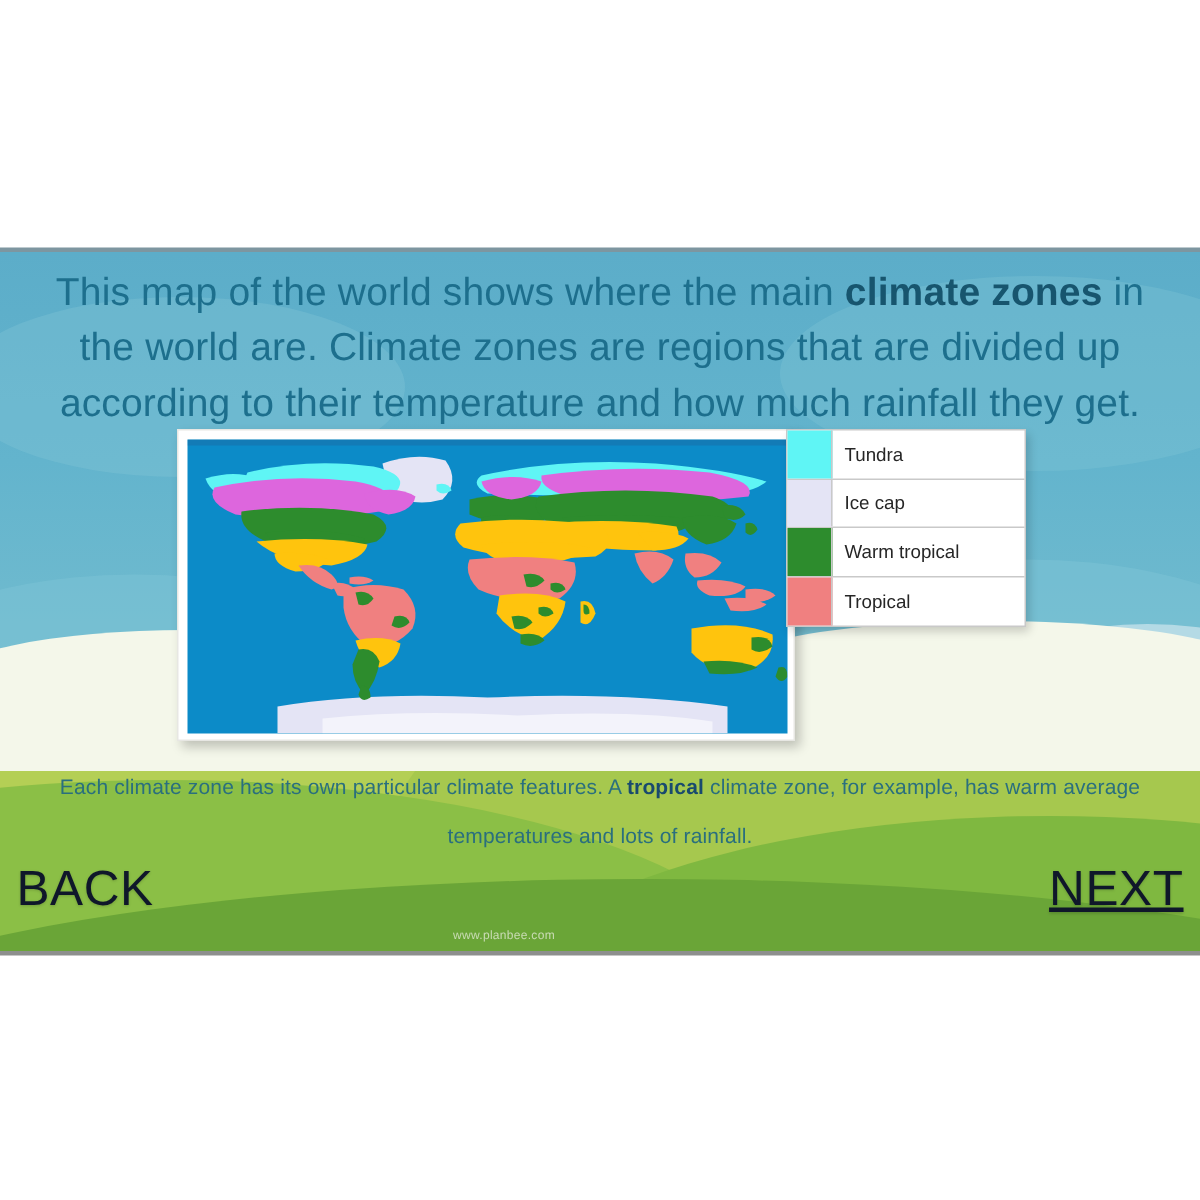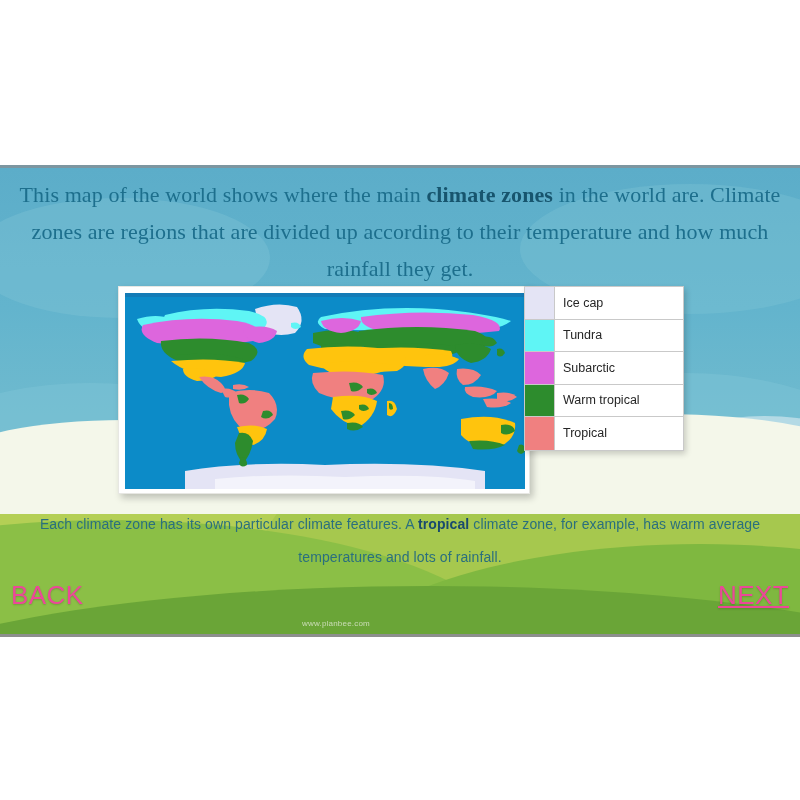--- a/index.html
+++ b/index.html
@@ -54,43 +54,42 @@
   .hill.h1{ left:-220px; top:-46px; width:900px;  height:300px; background:#b4cf55; }
   .hill.h2{ left:260px;  top:-70px; width:760px;  height:300px; background:#a6c84e; }
   .hill.h3{ left:-300px; top:42px;  width:820px;  height:280px; background:#8bbf46; }
   .hill.h4{ left:320px;  top:66px;  width:760px;  height:280px; background:#7fb840; }
   .hill.h5{ left:-160px; top:108px; width:1180px; height:240px; background:#6aa537; }
 
   
   .intro-text{
     position:absolute; left:18px; top:8px; width:764px;
     text-align:center;
-    font-size:22px;
+    font-size:26px;
     line-height:37px;
     color:#1d6f8d;
     letter-spacing:.1px;
-    font-family:Liberation Serif, serif;
   }
   .intro-text b{ color:#17556e; font-weight:bold; }
 
   .outro-text{
     position:absolute; left:18px; top:340px; width:764px;
     text-align:center;
     font-size:14px;
     line-height:33px;
     color:#2a6f7e;
     letter-spacing:.1px;
   }
   .outro-text b{ color:#194a6e; font-weight:bold; }
 
   
   .nav-btn{
     position:absolute; bottom:23px;
-    color:#ec4899;
-    font-size:26px;
+    color:#0f172a;
+    font-size:33px;
     letter-spacing:.4px;
     text-shadow:0 1px 2px rgba(0,0,0,.18);
   }
   #back-button{ left:11px; }
   #next-button{ right:11px;text-decoration:underline; }
 
   .watermark{
     position:absolute; left:0; bottom:6px; width:672px;
     text-align:center;
     font-size:8px;
@@ -272,30 +271,26 @@
 
           <path d="M394,152 Q400,150 400,158 Q396,164 392,158 Z" fill="#2d8c2d"></path>
 
           <path d="M166,30 Q174,28 176,34 Q170,38 166,34 Z" fill="#5ff5f5"></path>
         </svg>
       </div>
     </div>
 
     <div id="legend-panel">
       <div class="legend-row">
+        <div class="legend-swatch" style="background:#5ff5f5"></div>
+        <div class="legend-label">Tundra</div>
+      </div>
+      <div class="legend-row">
         <div class="legend-swatch" style="background:#e4e4f5"></div>
         <div class="legend-label">Ice cap</div>
-      </div>
-      <div class="legend-row">
-        <div class="legend-swatch" style="background:#5ff5f5"></div>
-        <div class="legend-label">Tundra</div>
-      </div>
-      <div class="legend-row">
-        <div class="legend-swatch" style="background:#dd66dd"></div>
-        <div class="legend-label">Subarctic</div>
       </div>
       <div class="legend-row">
         <div class="legend-swatch" style="background:#2d8c2d"></div>
         <div class="legend-label">Warm tropical</div>
       </div>
       <div class="legend-row">
         <div class="legend-swatch" style="background:#f08080"></div>
         <div class="legend-label">Tropical</div>
       </div>
     </div>

